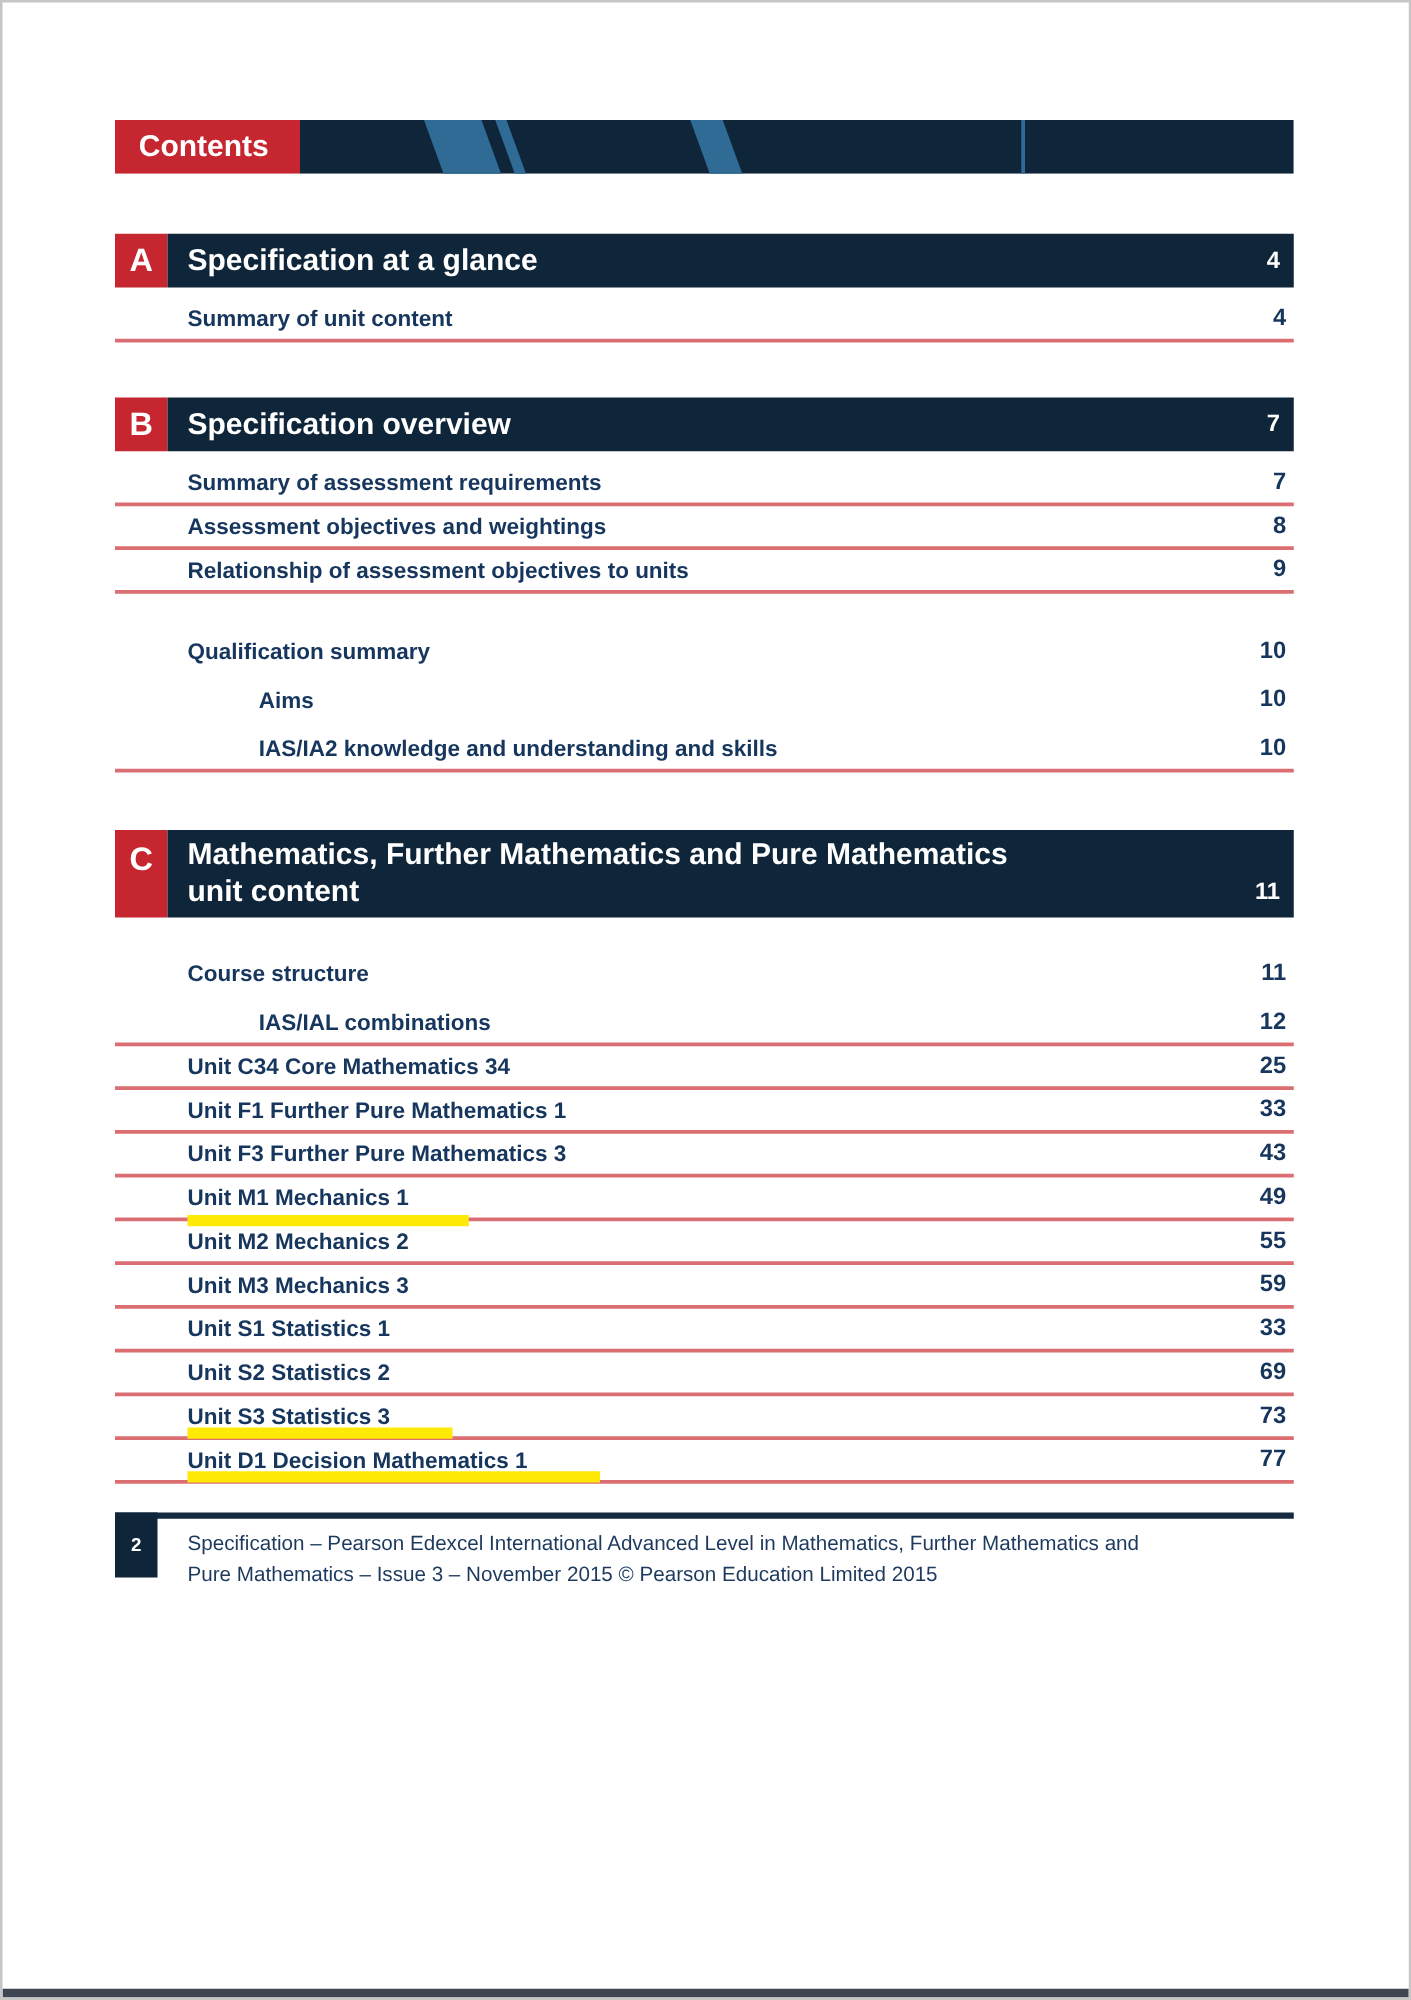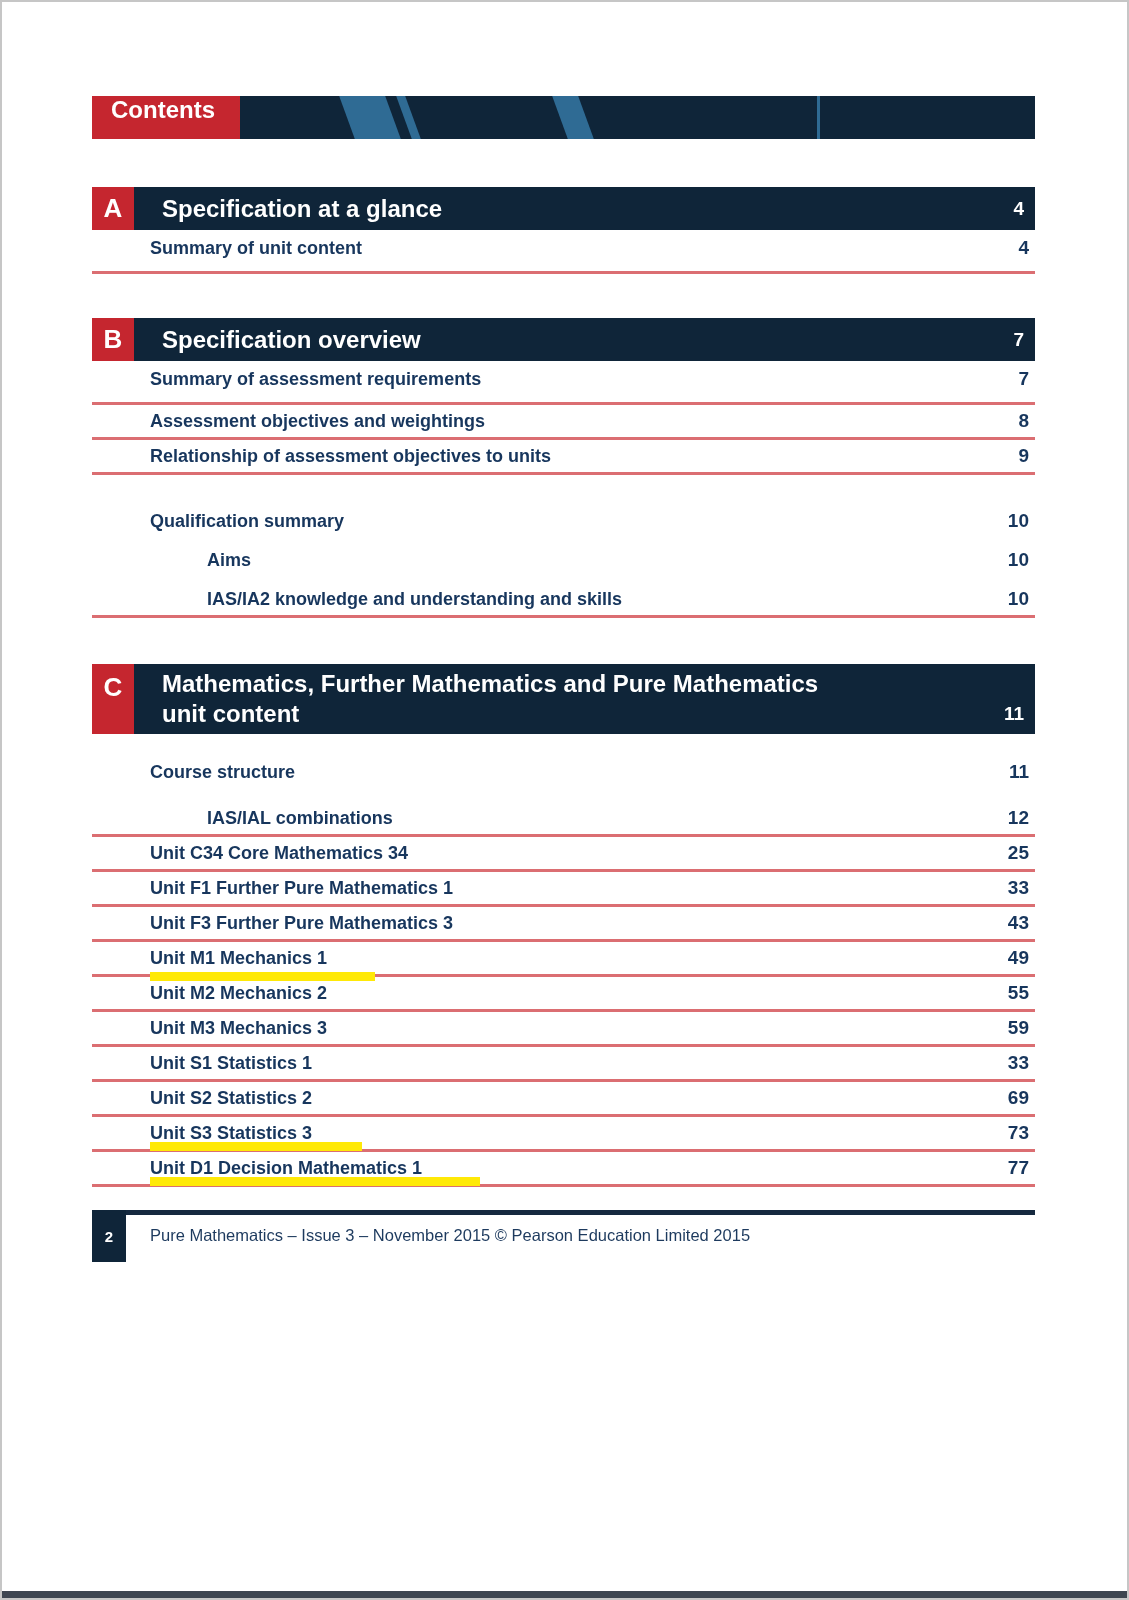--- a/index.html
+++ b/index.html
@@ -20,21 +20,21 @@
   
   .contents-bar{
     position:relative;
     margin-top:94px;
     height:43px;
     overflow:hidden;
   }
   .contents-badge{
     position:absolute;left:0;top:0;bottom:0;width:148px;
     background:#c5262f;color:#fff;
-    display:flex;align-items:flex-start;
+    display:flex;align-items:center;
     padding-left:19px;box-sizing:border-box;
     font-size:24px;font-weight:bold;
     z-index:3;
   }
   .contents-navy{
     position:absolute;left:148px;right:0;top:0;bottom:0;
     background:#0f2539;
   }
   .stripe{
     position:absolute;top:-6px;bottom:-6px;
@@ -65,37 +65,37 @@
     display:flex;align-items:center;justify-content:center;
   }
   .two-line .section-letter{align-items:flex-start;padding-top:8px;box-sizing:border-box;}
   .section-navy{
     flex:1;display:flex;
     background:#0f2539;color:#fff;
   }
   .section-title{
     flex:1;
     display:flex;flex-direction:column;justify-content:center;
-    padding-left:28px;
+    padding-left:16px;
     font-size:24px;font-weight:bold;line-height:30px;
   }
   .section-page{
     display:flex;align-items:center;
     padding-right:11px;
     font-size:19px;font-weight:bold;
   }
   .two-line .section-page{align-items:flex-end;padding-bottom:9px;}
   
   .toc-row{
     position:relative;
     height:35px;box-sizing:border-box;
     display:flex;align-items:flex-end;justify-content:space-between;
     padding:0 6px 8px 58px;
   }
-  .section-items > .toc-row:first-child{height:44px;align-items:center;}
+  .section-items > .toc-row:first-child{height:44px;}
   .toc-row.parent{height:45px;margin-top:20px;}
   .toc-row.sub{height:39px;padding-left:115px;}
   .row-label,.row-page{
     font-size:18px;font-weight:bold;color:#17365d;
     white-space:nowrap;
   }
   .row-page{font-size:19px;}
   .row-rule{
     position:absolute;left:0;right:0;bottom:0;height:3px;
     background:#db6e72;z-index:1;
@@ -320,19 +320,20 @@
   </div>
 </div>
   </section>
 </div>
 
     <div class="footer">
       <div class="footer-pagebox">
         <span>2</span>
       </div>
       <div class="footer-text">
+        <div>Specification – Pearson Edexcel International Advanced Level in Mathematics, Further Mathematics and</div>
         <div>Pure Mathematics – Issue 3 – November 2015 © Pearson Education Limited 2015</div>
       </div>
     </div>
 
   </div>
   <div class="bottom-edge"></div>
 </div>
 
 </body></html>

